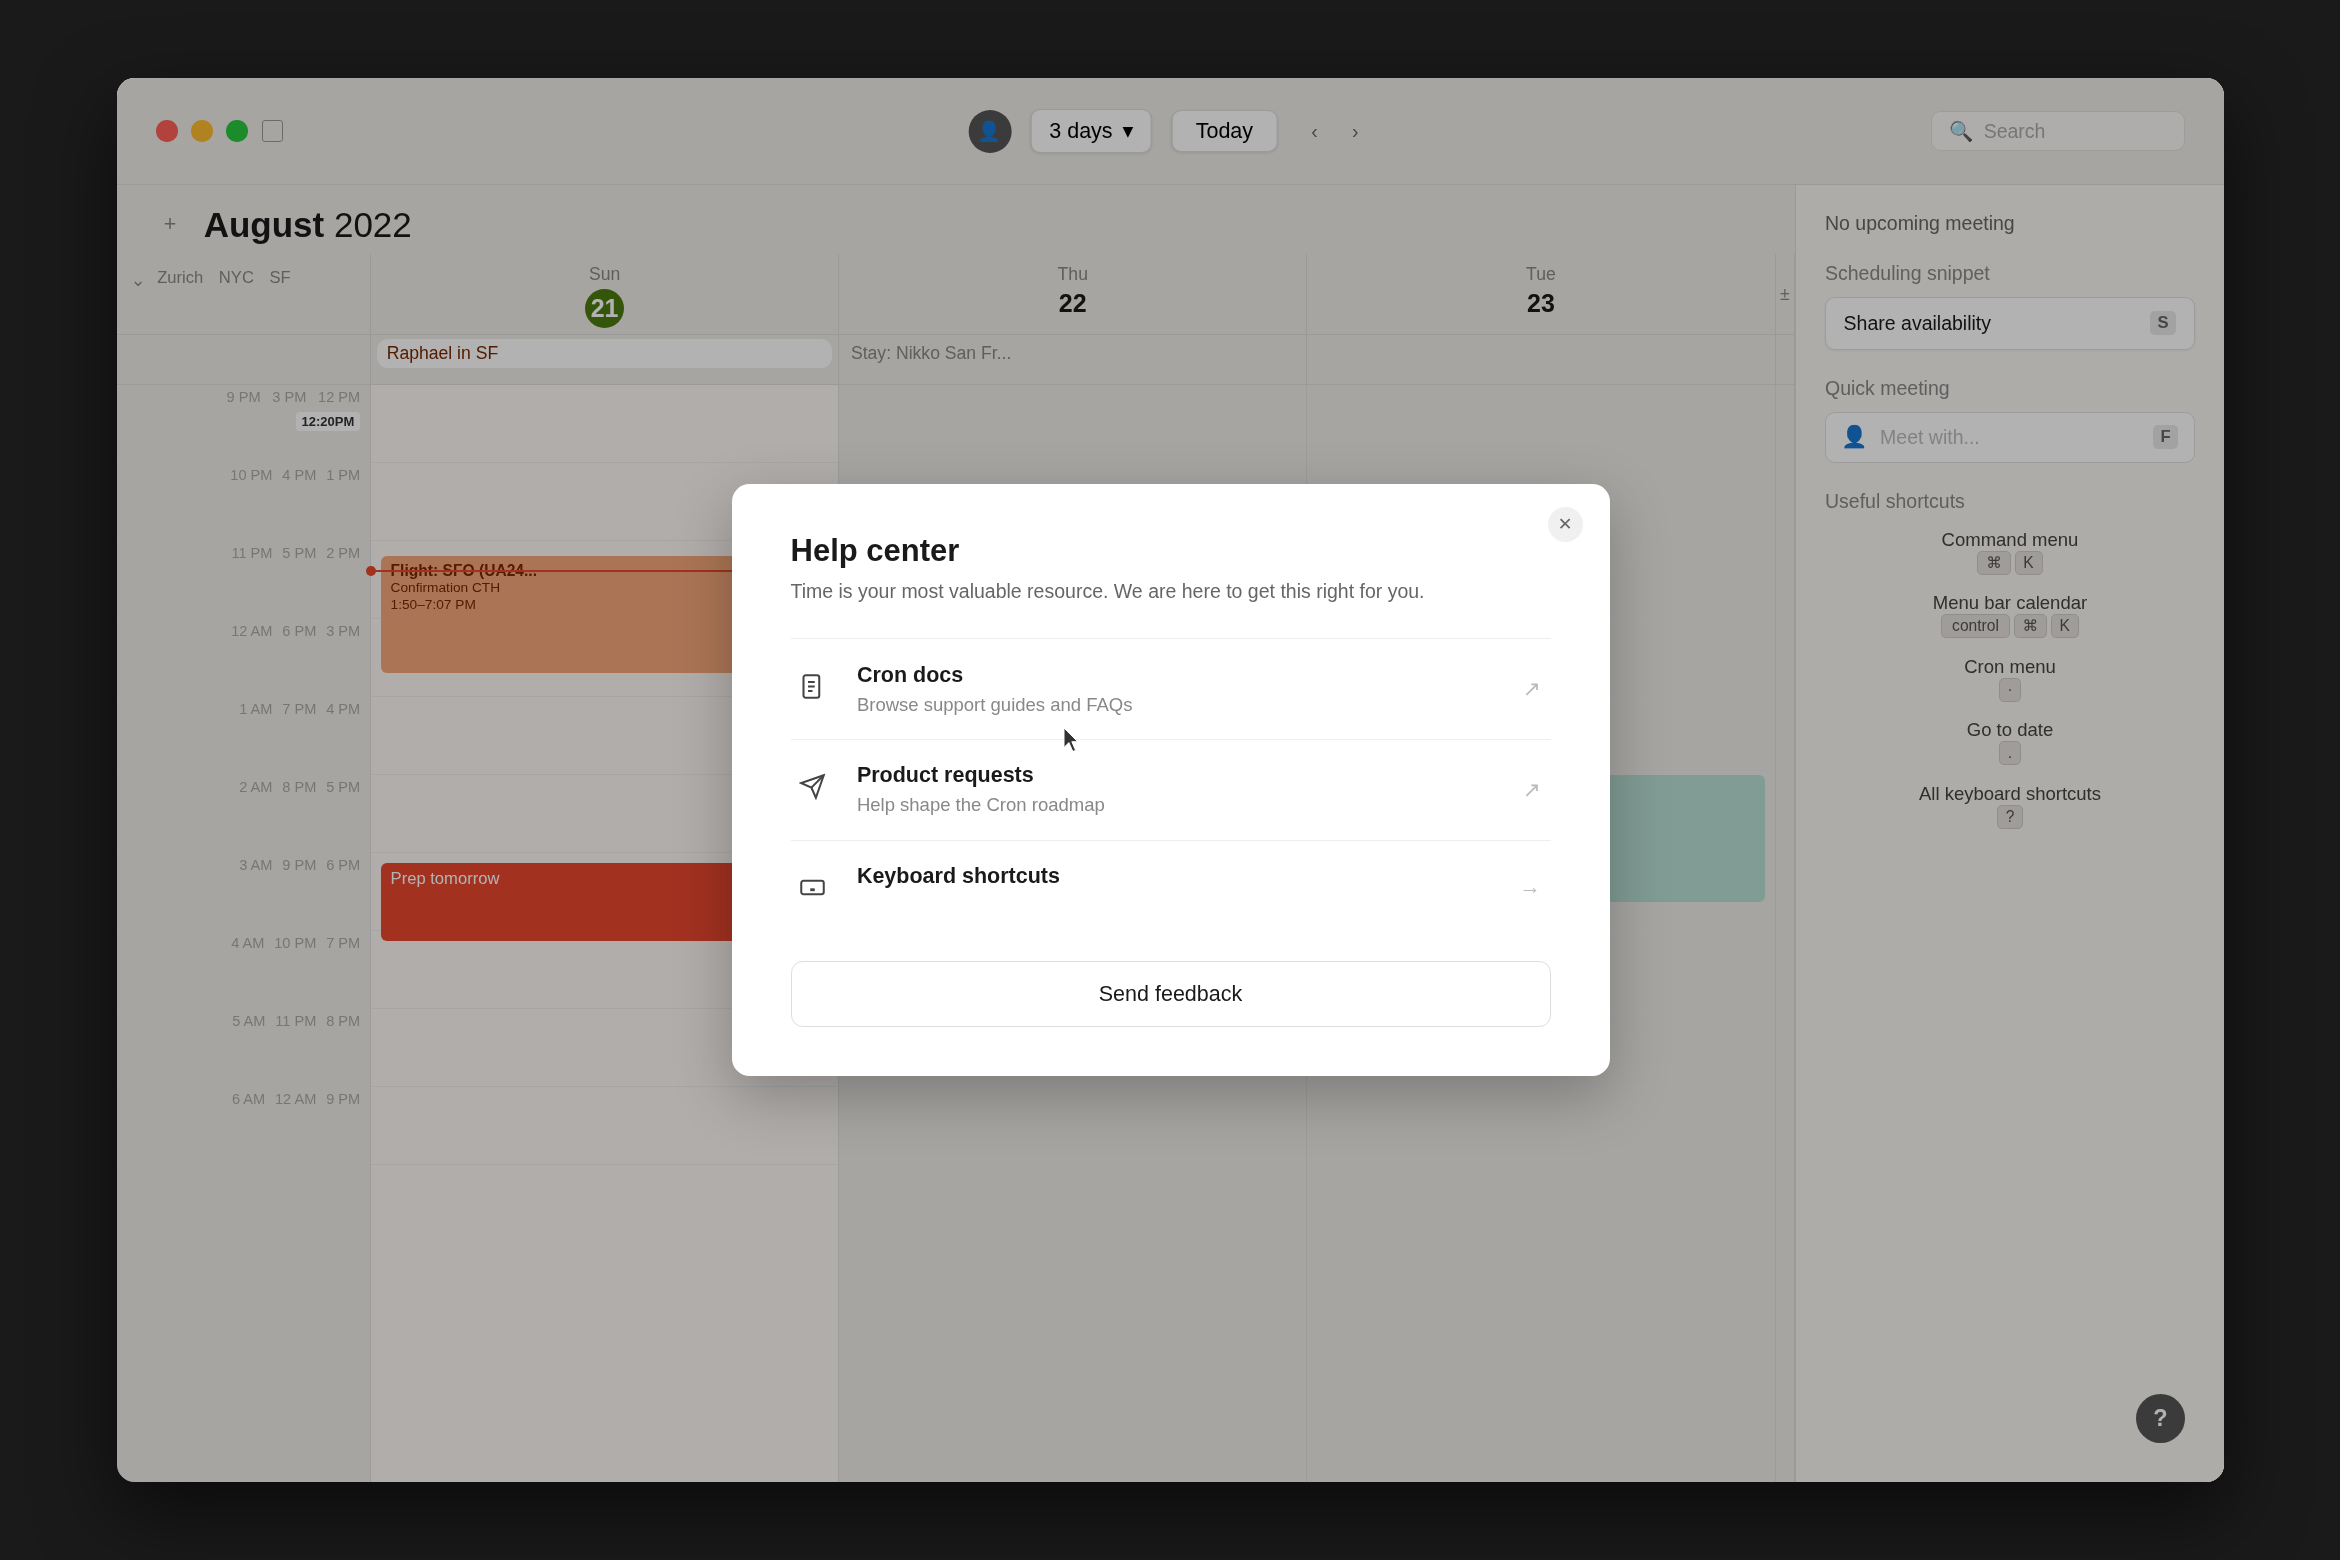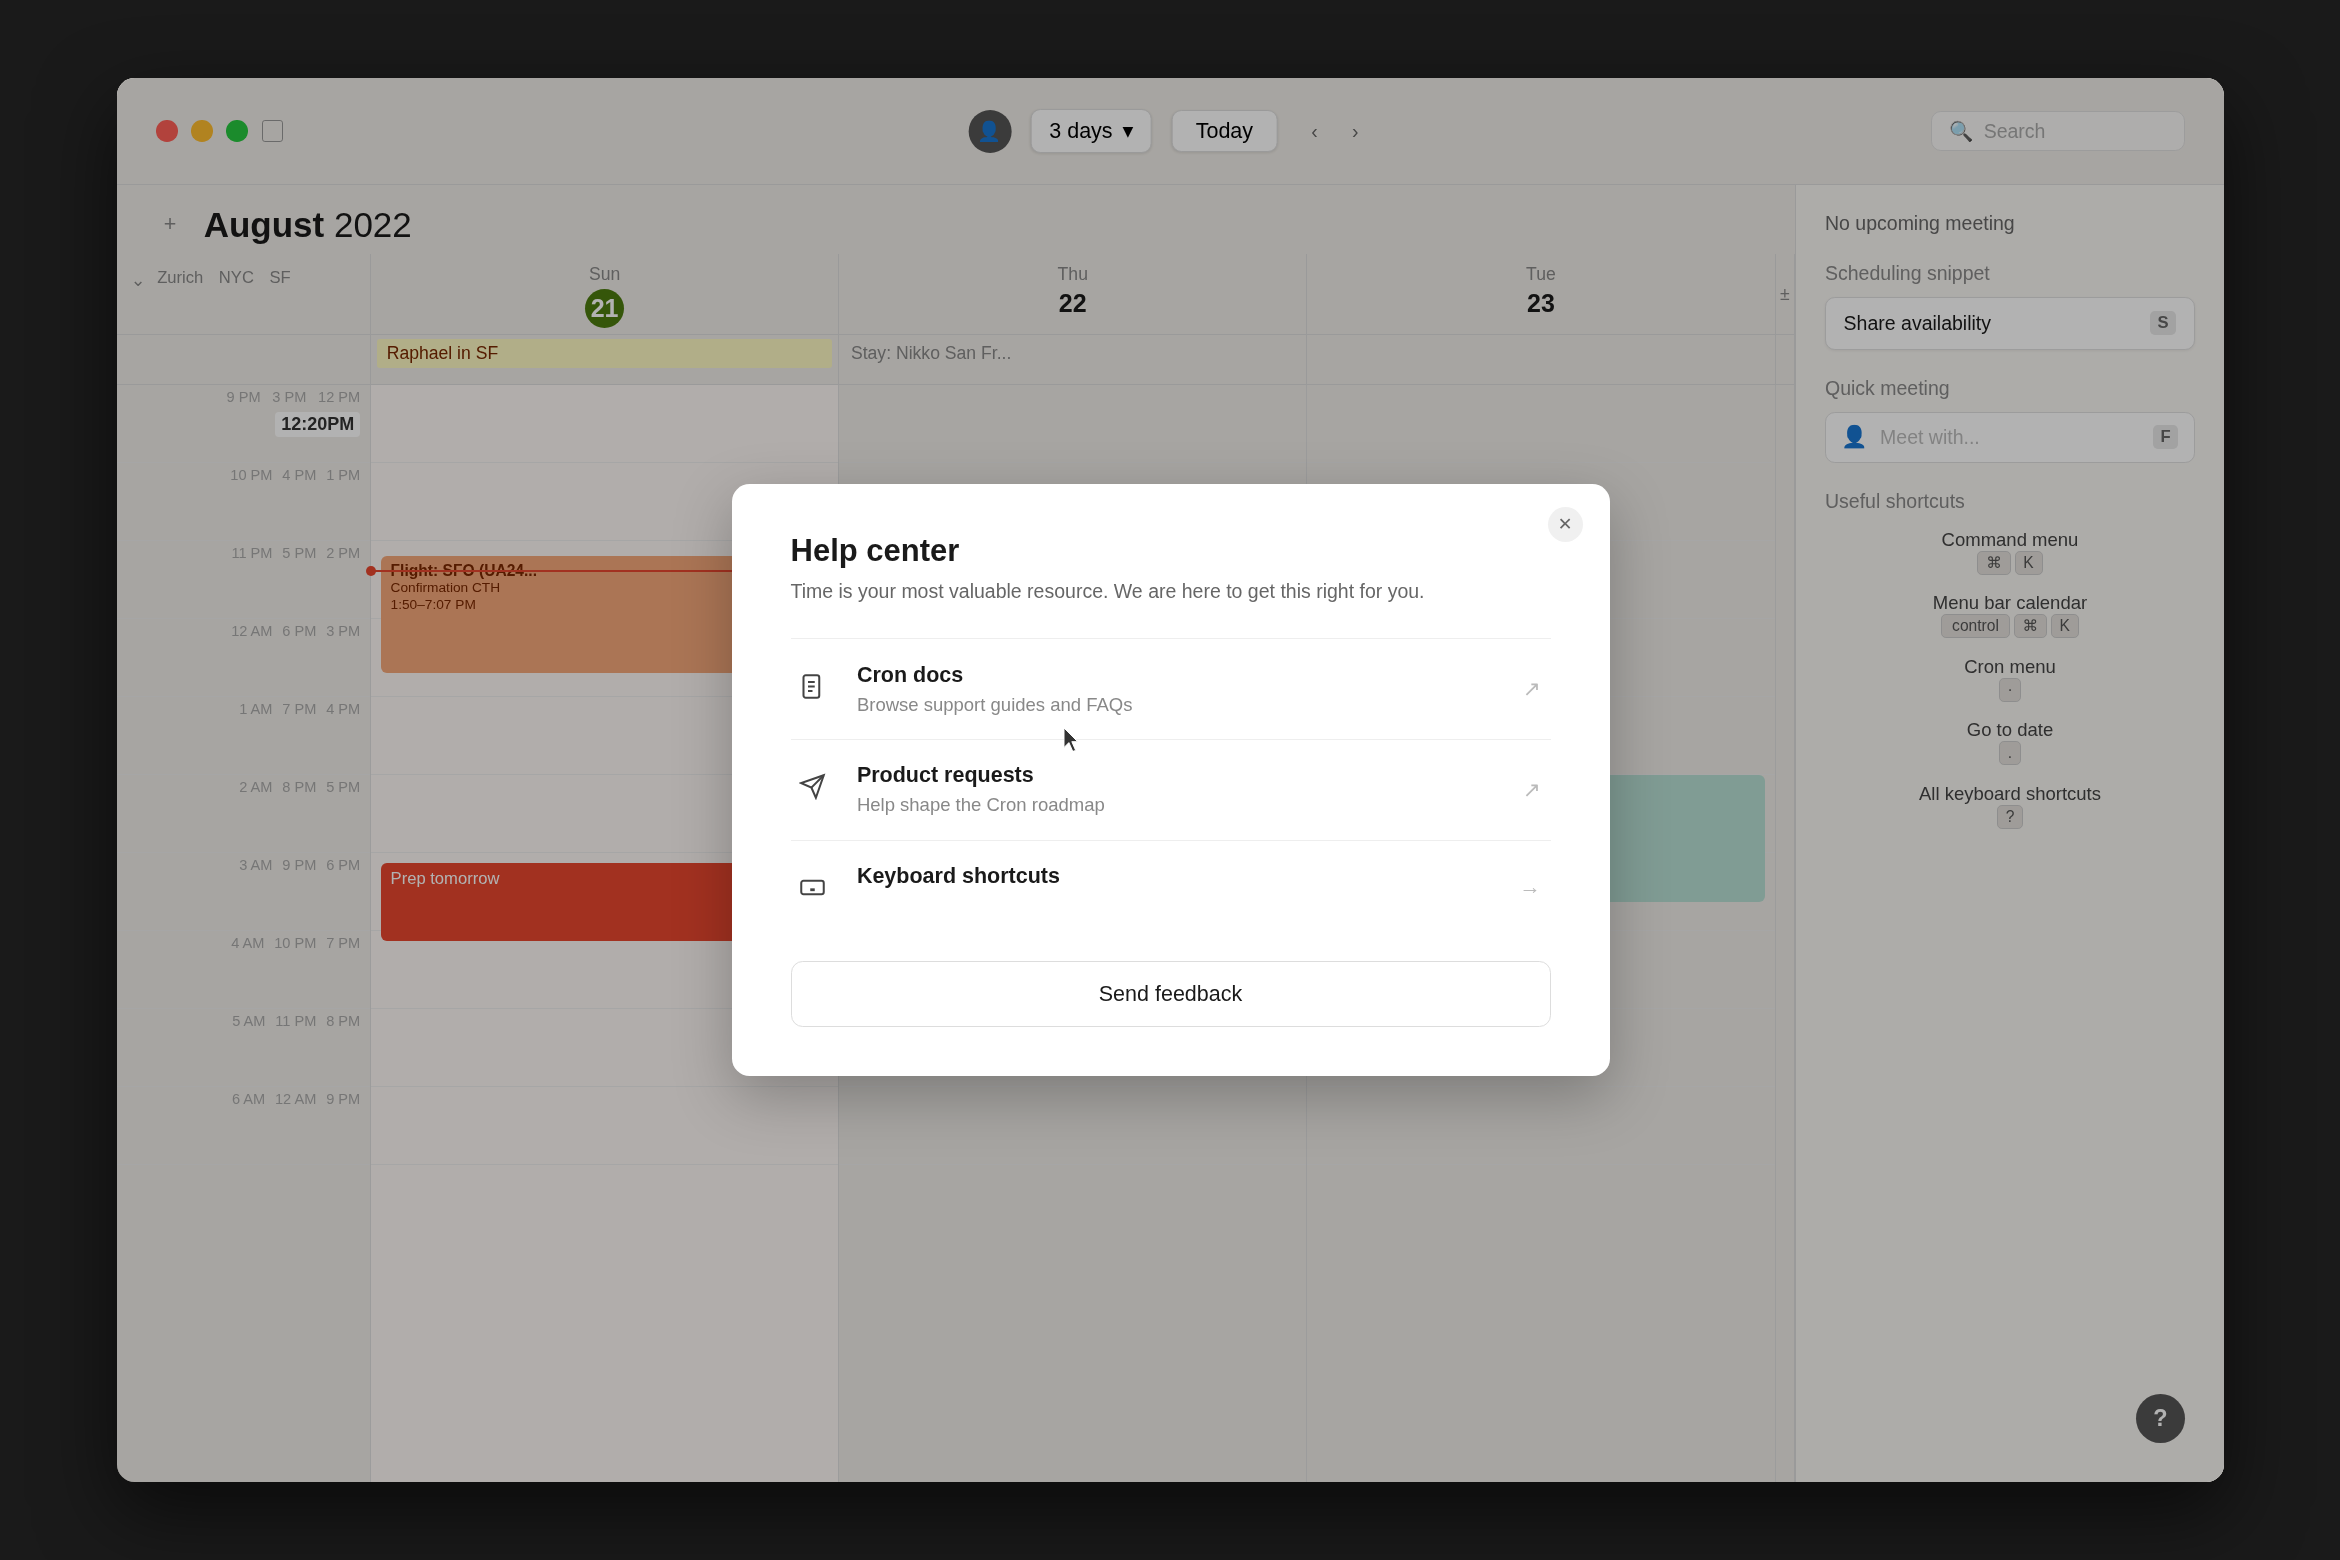--- a/index.html
+++ b/index.html
@@ -327,23 +327,23 @@
     }
 
     .banner-col {
       flex: 1;
       border-right: 1px solid #ddd;
       padding: 3.9px 5.9px;
       min-height: 49px;
     }
 
     .banner-event {
-      background: #fef9c3;
+      background: #ffffff;
       color: #7a2800;
-      border-radius: 3px;
+      border-radius: 11px;
       padding: 3.9px 9.8px;
       font-size: 17.6px;
       font-weight: 500;
     }
 
     .add-btn {
       font-size: 21.5px;
       color: #888;
       cursor: pointer;
       padding: 3.9px 7.8px;
@@ -687,21 +687,21 @@
       </div>
 
       <div class="calendar-body">
 
         <div class="time-col">
           <div class="time-slot">
             <div class="time-slot-times">
               <span>9 PM</span>
               <span style="margin-left:7.8px">3 PM</span>
               <span style="margin-left:7.8px">12 PM</span>
-              <span style="position:absolute; right:9.8px; top:27px; font-size:18px; font-weight:600; color:#333; background:white; padding:2px 5.9px; border-radius:3.9px;">12:20PM</span>
+              <span style="position:absolute; right:9.8px; top:27px; font-size:13px; font-weight:600; color:#333; background:white; padding:2px 5.9px; border-radius:3.9px;">12:20PM</span>
             </div>
           </div>
           <div class="time-slot">
             <div class="time-slot-times">
               <span>10 PM</span>
                 <span style="margin-left:5.9px">4 PM</span>
                 <span style="margin-left:5.9px">1 PM</span>
             </div>
           </div>
           <div class="time-slot">

